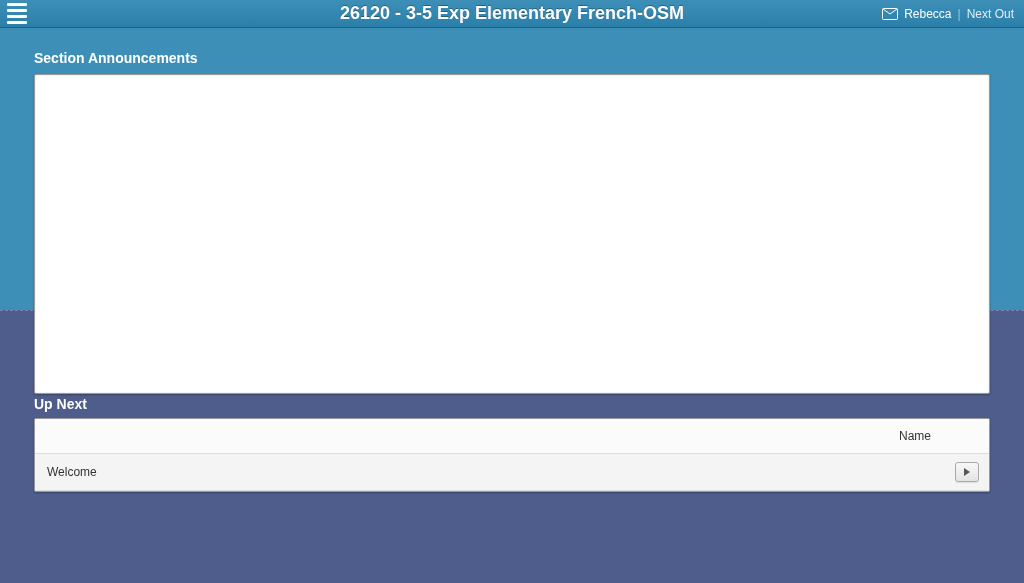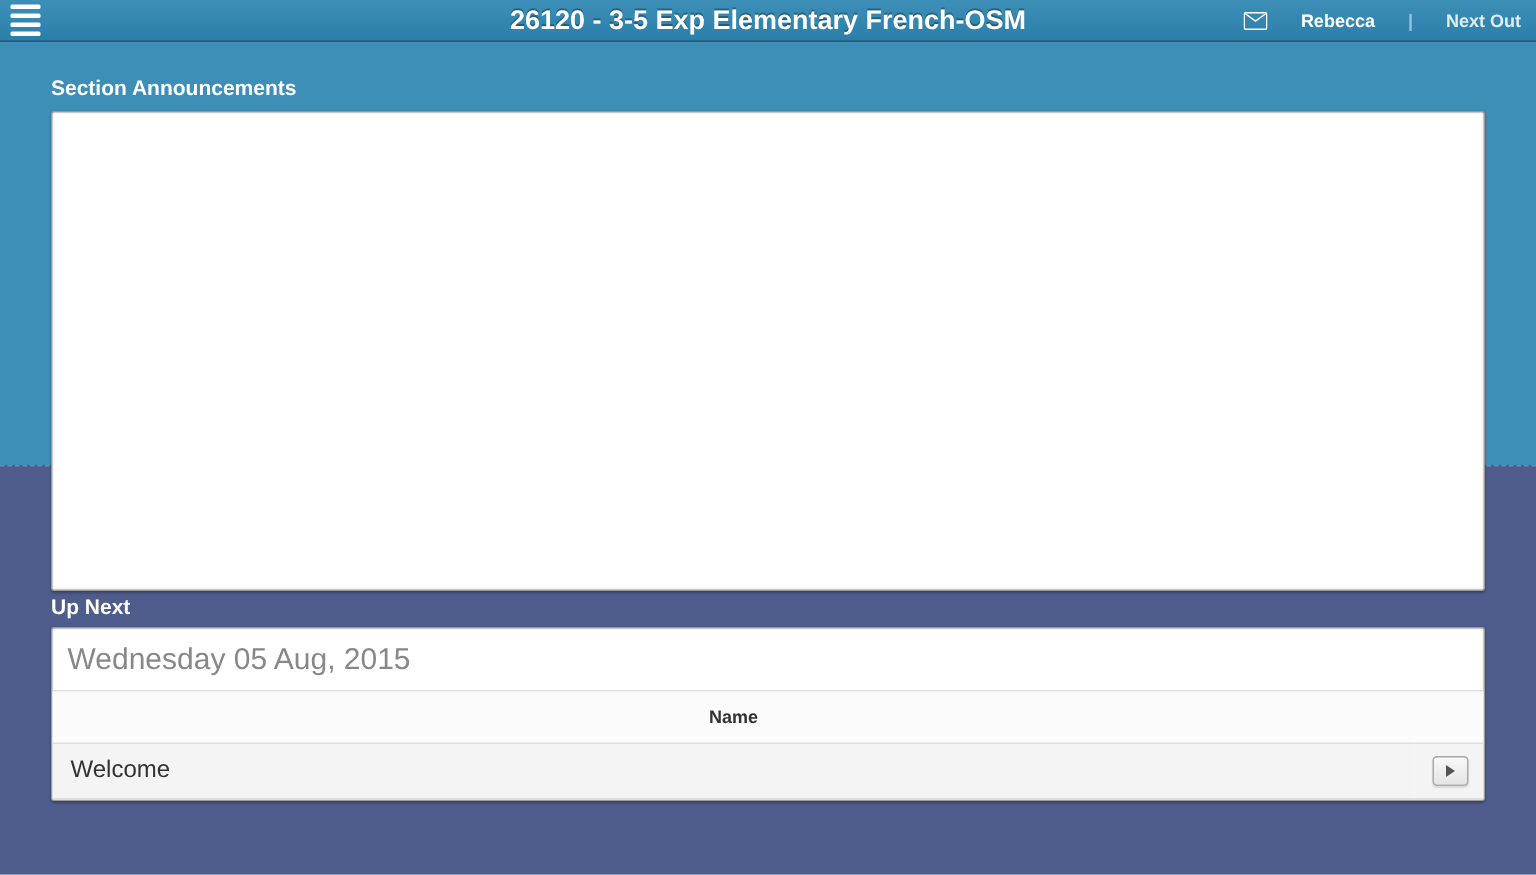--- a/index.html
+++ b/index.html
@@ -48,24 +48,23 @@
       font-weight: bold;
       font-size: 18px;
       text-shadow: 0 -1px 0 rgba(0,0,0,0.3);
       white-space: nowrap;
     }
     .header-right {
       margin-left: auto;
       display: flex;
       align-items: center;
       padding-right: 10px;
-      gap: 22px;
+      gap: 6px;
       color: #fff;
       font-size: 12px;
-      font-weight: bold;
     }
     .mail-icon {
       display: inline-flex;
       align-items: center;
     }
     .user-name {
       color: #fff;
     }
     .divider {
       color: rgba(255,255,255,0.5);
@@ -121,30 +120,30 @@
       color: #888;
       font-size: 20px;
       padding: 10px 10px 8px 10px;
       border-bottom: 1px solid #ddd;
     }
     .upnext-table {
       width: 100%;
       border-collapse: collapse;
     }
     .upnext-table th {
-      text-align: center;
+      text-align: right;
       font-size: 12px;
-      font-weight: bold;
+      font-weight: normal;
       color: #333;
       padding: 10px 12px 10px 12px;
       background: #fbfbfb;
       border-bottom: 1px solid #ddd;
     }
     .upnext-table td {
-      font-size: 16px;
+      font-size: 12px;
       color: #333;
       padding: 8px 12px;
       background: #f4f4f4;
       border-bottom: 1px solid #ddd;
     }
     .upnext-table td.action-cell {
       text-align: right;
       width: 40px;
       padding-right: 10px;
     }
@@ -190,21 +189,20 @@
 
 <div class="upper-bg"></div>
 <div class="lower-bg"></div>
 
 <div class="content">
   <div class="section-label">Section Announcements</div>
   <div class="announcements-panel"></div>
 
   <div class="upnext-label">Up Next</div>
   <div class="upnext-panel">
-    <div class="upnext-date">Wednesday 05 Aug, 2015</div>
     <table class="upnext-table">
       <thead>
         <tr>
           <th>Name</th>
           <th></th>
         </tr>
       </thead>
       <tbody>
         <tr>
           <td>Welcome</td>

